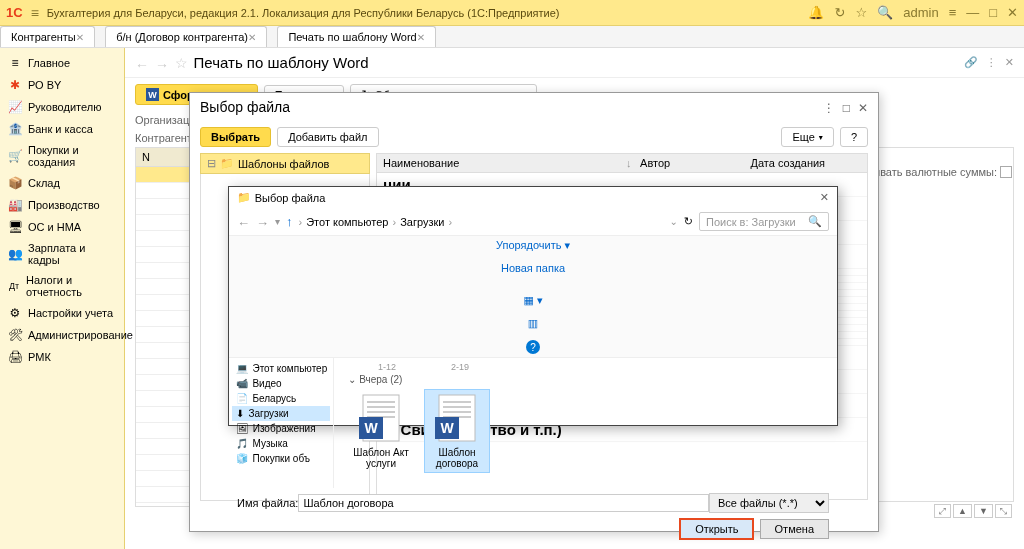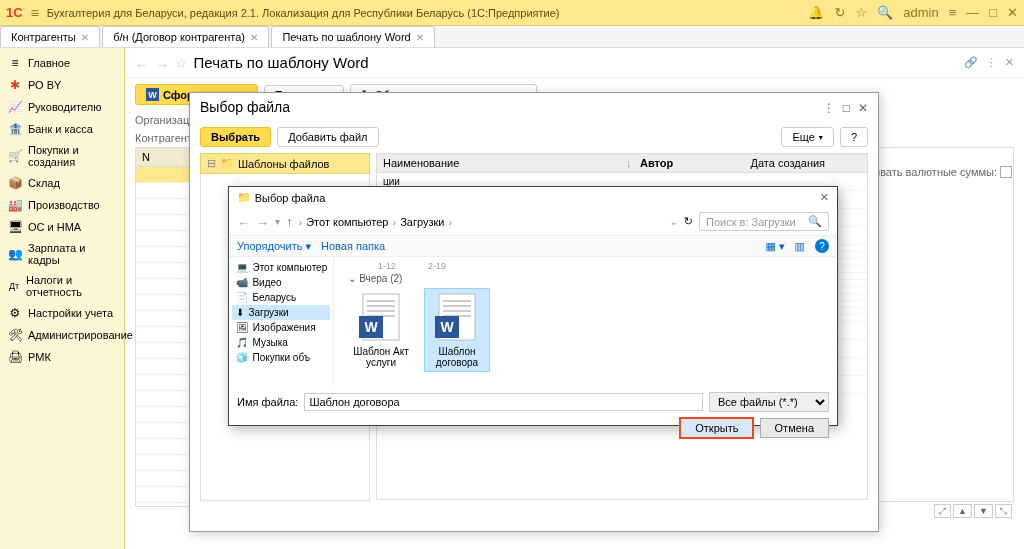--- a/index.html
+++ b/index.html
@@ -8,21 +8,21 @@
 
 .titlebar { height: 26px; background: #ffe98c; display: flex; align-items: center; padding: 0 6px; border-bottom: 1px solid #e6d070; }
 .titlebar .logo { color: #e83e1b; font-weight: bold; font-size: 13px; margin-right: 8px; }
 .titlebar .hamburger { margin-right: 8px; color: #8a7a30; font-size: 14px; }
 .titlebar .title { flex: 1; color: #5a4a10; font-size: 11px; }
 .titlebar .icons { display: flex; gap: 10px; align-items: center; color: #8a7a30; }
 .titlebar .icons span { cursor: pointer; font-size: 13px; }
 
 
 .tabbar { height: 22px; background: #f5f5f5; display: flex; border-bottom: 1px solid #ddd; }
-.tab { padding: 3px 10px; border: 1px solid #ccc; border-bottom: none; background: #fff; margin-right: 2px; display: flex; align-items: center; gap: 5px; font-size: 11px; border-radius: 3px 3px 0 0; }
+.tab { padding: 3px 10px; border: 1px solid #ccc; border-bottom: none; background: #fff; margin-right: 10px; display: flex; align-items: center; font-size: 11px; border-radius: 3px 3px 0 0; }
 .tab.active { background: #fff; }
 .tab .close { color: #999; font-size: 10px; cursor: pointer; }
 
 
 .main { display: flex; height: calc(549px - 26px - 22px); }
 .sidebar { width: 125px; background: #fef7d6; border-right: 1px solid #e6d070; padding-top: 4px; }
 .sidebar-item { padding: 4px 8px; display: flex; align-items: center; gap: 6px; font-size: 11px; cursor: pointer; }
 .sidebar-item .icon { width: 14px; text-align: center; font-size: 12px; }
 
 .content { flex: 1; display: flex; flex-direction: column; position: relative; }
@@ -53,51 +53,51 @@
 .modal1 { position: absolute; left: 189px; top: 92px; width: 690px; height: 440px; background: #fff; border: 1px solid #999; box-shadow: 2px 2px 10px rgba(0,0,0,.2); }
 .modal1-title { padding: 6px 10px; display: flex; align-items: center; font-size: 14px; }
 .modal1-title .sp { flex: 1; }
 .modal1-title .icons span { margin-left: 8px; color: #666; cursor: pointer; font-size: 12px; }
 .modal1-toolbar { padding: 6px 10px; display: flex; gap: 6px; }
 .modal1-body { display: flex; padding: 0 10px; gap: 6px; height: 350px; }
 .modal1-left { width: 170px; }
 .modal1-right { flex: 1; }
 .tree-hdr { background: #ffe98c; padding: 3px 6px; font-size: 11px; display: flex; align-items: center; gap: 4px; border: 1px solid #e6d070; }
 .tbl-hdr { background: #eee; padding: 3px 6px; font-size: 11px; display: flex; border: 1px solid #ddd; }
-.tbl-hdr > div:nth-child(1){ flex:2.2; } .tbl-hdr > div:nth-child(2){ width:14px; color:#999;} .tbl-hdr > div:nth-child(3){ flex:1;font-weight:bold; } .tbl-hdr > div:nth-child(4){ flex:1; }
+.tbl-hdr > div:nth-child(1){ flex:2.2; } .tbl-hdr > div:nth-child(2){ width:14px; color:#999;} .tbl-hdr > div:nth-child(3){ flex:1; } .tbl-hdr > div:nth-child(4){ flex:1; }
 .hints { border: 1px solid #ddd; border-top:none; height: 327px; overflow:hidden; }
-.hints div { padding: 3px 6px; font-size: 10px; border-bottom: 1px solid #f5f5f5; white-space: nowrap; overflow:hidden; text-overflow: ellipsis; }
+.hints div { padding: 3px 6px; font-size: 15px; border-bottom: 1px solid #f5f5f5; white-space: nowrap; overflow:hidden; text-overflow: ellipsis; font-weight: bold; }
 
 
 .modal2 { position: absolute; left: 228px; top: 186px; width: 610px; height: 240px; background: #fff; border: 1px solid #444; box-shadow: 3px 3px 12px rgba(0,0,0,.3); }
 .modal2-title { padding: 4px 8px; font-size: 11px; display: flex; align-items: center; gap: 4px; }
 .modal2-title .folder-icon { color: #fcc33c; }
 .modal2-title .sp { flex: 1; }
 .modal2-title .close { color: #666; cursor: pointer; }
 .modal2-nav { padding: 4px 8px; display: flex; align-items: center; gap: 6px; font-size: 11px; border-bottom: 1px solid #eee; }
 .modal2-nav .arrow { color: #999; font-size: 13px; }
 .modal2-nav .path { flex: 1; display: flex; align-items: center; gap: 4px; }
 .modal2-nav .path span.sep { color: #999; }
 .modal2-nav .search { border: 1px solid #ccc; padding: 2px 6px; width: 130px; color: #999; border-radius: 2px; display:flex; align-items:center; gap:4px;}
-.modal2-tools { padding: 3px 8px; display: flex; align-items: center; gap: 10px; font-size: 11px; border-bottom: 1px solid #eee; background: #fafafa; }
+.modal2-tools { padding: 3px 8px; display: flex; align-items: center; gap: 10px; font-size: 11px; border-bottom: 1px solid #eee; background: #fafafa; flex-direction: column; }
 .modal2-tools a { color: #0066cc; }
 .modal2-tools .sp { flex: 1; }
 .modal2-body { display: flex; height: 130px; }
 .modal2-tree { width: 105px; border-right: 1px solid #eee; padding: 3px; font-size: 10px; overflow: hidden; }
 .modal2-tree div { padding: 2px 4px; display: flex; align-items: center; gap: 4px; white-space: nowrap; cursor: pointer; }
 .modal2-tree div.sel { background: #cce8ff; }
 .modal2-files { flex: 1; padding: 4px; overflow: hidden; position:relative; }
 .modal2-files .group { color: #555; font-size: 10px; padding: 2px 10px; }
 .modal2-files .files { display: flex; gap: 10px; padding: 2px 10px; }
 .file-item { width: 66px; text-align: center; font-size: 10px; padding: 3px; border: 1px solid transparent; cursor: pointer; }
 .file-item.sel { background: #cce8ff; border-color: #99d1ff; }
 .file-item .doc-icon { margin: 0 auto 2px; position: relative; }
 .doc-icon svg { display:block; margin:0 auto; }
 .modal2-footer { padding: 5px 8px; font-size: 11px; }
-.modal2-footer .row1 { display: flex; align-items: center; gap: 6px; margin-bottom: 5px; }
+.modal2-footer .row1 { display: flex; align-items: center; margin-bottom: 5px; }
 .modal2-footer .row1 input { flex: 1; border: 1px solid #ccc; padding: 2px 4px; font-size: 11px; }
 .modal2-footer .row1 select { width: 120px; border: 1px solid #ccc; padding: 2px 4px; font-size: 11px; }
 .modal2-footer .row2 { text-align: right; }
 .modal2-footer .row2 button { padding: 3px 14px; border: 1px solid #aaa; background: #e8e8e8; font-size: 11px; margin-left: 2px; cursor: pointer; }
 .modal2-footer .row2 button.open { border: 2px solid #e8491f; background: #d8e8f8; }
 .checkbox-wrap { position:absolute; right:12px; top:118px; font-size:11px; display:flex; align-items:center; gap:3px; color:#666;}
 .checkbox-wrap .cb { width:12px; height:12px; border:1px solid #aaa; display:inline-block;}
 </style>
 </head>
 <body>
@@ -379,21 +379,21 @@
         <div>
           <span>🎵</span>
           <span>Музыка</span>
         </div>
         <div>
           <span>🧊</span>
           <span>Покупки объ</span>
         </div>
       </div>
     <div class="modal2-files">
-      <div style="display:flex;gap:32px;padding-left:40px;font-size:9px;color:#999">
+      <div style="display:flex;gap:55px;padding-left:40px;font-size:9px;color:#999">
           <span>1-12</span>
           <span>2-19</span>
         </div>
       <div class="group">⌄ <span>Вчера (2)</span></div>
       <div class="files" id="filesList">
           <div class="file-item">
             <div class="doc-icon">
               <svg width="44" height="52">
                 <rect x="4" y="2" width="36" height="46" fill="#fff" stroke="#bbb"></rect>
                 <rect x="8" y="8" width="28" height="2" fill="#ccc"></rect>

